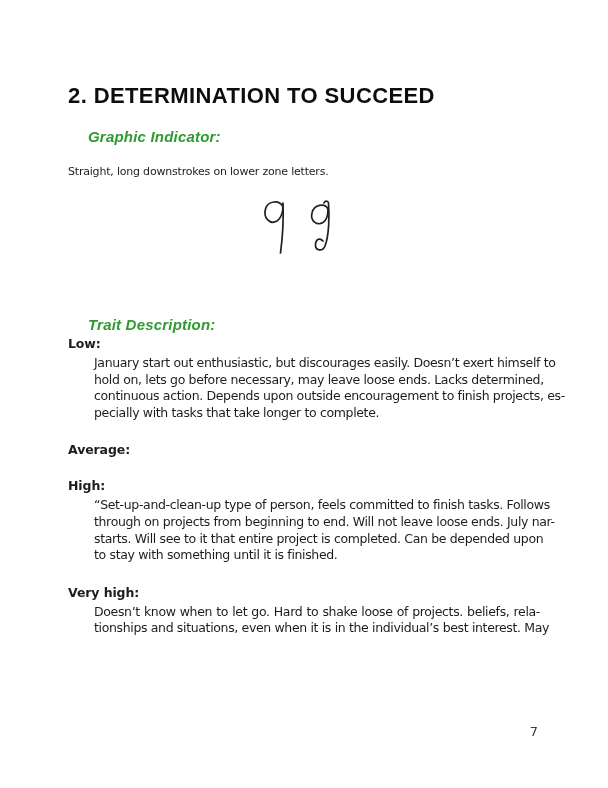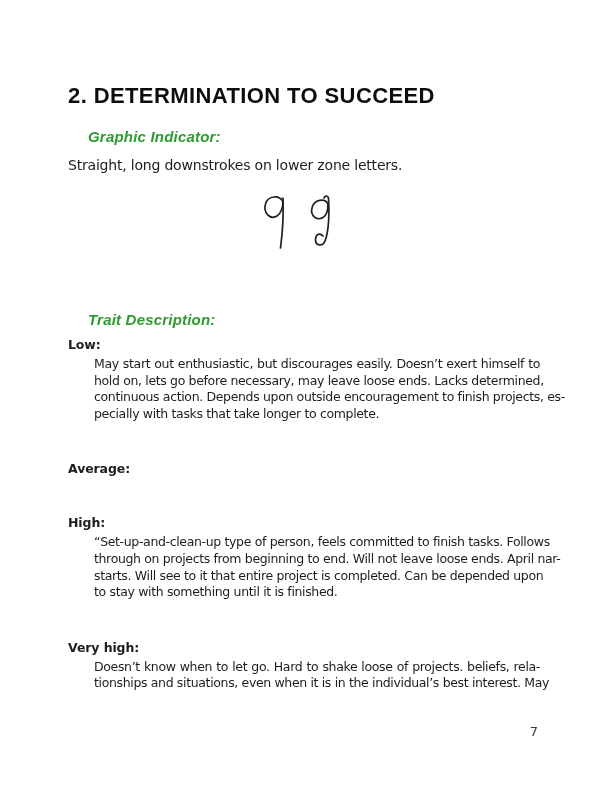--- a/index.html
+++ b/index.html
@@ -33,38 +33,38 @@
     margin-top:21px;
     font-family:"Liberation Sans",sans-serif;
     font-size:15px;
     font-weight:700;
     font-style:italic;
     color:var(--heading-green);
     letter-spacing:.2px;
     margin-left:20px;
   }
   .indicator-text{
-    margin-top:12px;
-    font-size:14px;
+    margin-top:20px;
+    font-size:11px;
     letter-spacing:-.2px;
     color:var(--text-color);
   }
   .handwriting-wrap{
     margin-top:18px;
     margin-left:188px;
     width:92px;height:62px;
   }
   .trait-heading{
     margin-top:58px;
   }
   .section{
-    margin-top:9px;
+    margin-top:3px;
   }
   .section + .section{
-    margin-top:39px;
+    margin-top:21px;
   }
   .section-label{
     font-size:12.5px;
     font-weight:700;
     letter-spacing:-.1px;
     line-height:15px;
   }
   .section-body{
     margin-left:26px;
     width:446px;
@@ -113,36 +113,36 @@
           <path d="M68 7 C69 4.5 72 4.5 72.5 7 C73.5 20 73 40 69 50 C66.5 56 59 55 59.5 48 C60 43 64 41.5 67 45"></path>
         </g>
       </svg>
     </div>
 
     <div class="green-heading trait-heading">Trait Description:</div>
 
     <div class="section">
       <div class="section-label">Low:</div>
       <div class="section-body">
-          <div class="para-line">May start out enthusiastic, but discourages easily. Doesn’t exert himself to</div>
+          <div class="para-line">January start out enthusiastic, but discourages easily. Doesn’t exert himself to</div>
           <div class="para-line">hold on, lets go before necessary, may leave loose ends. Lacks determined,</div>
           <div class="para-line">continuous action. Depends upon outside encouragement to finish projects, es-</div>
           <div class="para-line last">pecially with tasks that take longer to complete.</div>
         </div>
     </div>
 
     <div class="section">
       <div class="section-label">Average:</div>
     </div>
 
     <div class="section">
       <div class="section-label">High:</div>
       <div class="section-body">
           <div class="para-line">“Set-up-and-clean-up type of person, feels committed to finish tasks. Follows</div>
-          <div class="para-line">through on projects from beginning to end. Will not leave loose ends. April nar-</div>
+          <div class="para-line">through on projects from beginning to end. Will not leave loose ends. July nar-</div>
           <div class="para-line">starts. Will see to it that entire project is completed. Can be depended upon</div>
           <div class="para-line last">to stay with something until it is finished.</div>
         </div>
     </div>
 
     <div class="section">
       <div class="section-label">Very high:</div>
       <div class="section-body">
           <div class="para-line">Doesn’t know when to let go. Hard to shake loose of projects. beliefs, rela-</div>
           <div class="para-line">tionships and situations, even when it is in the individual’s best interest. May</div>

